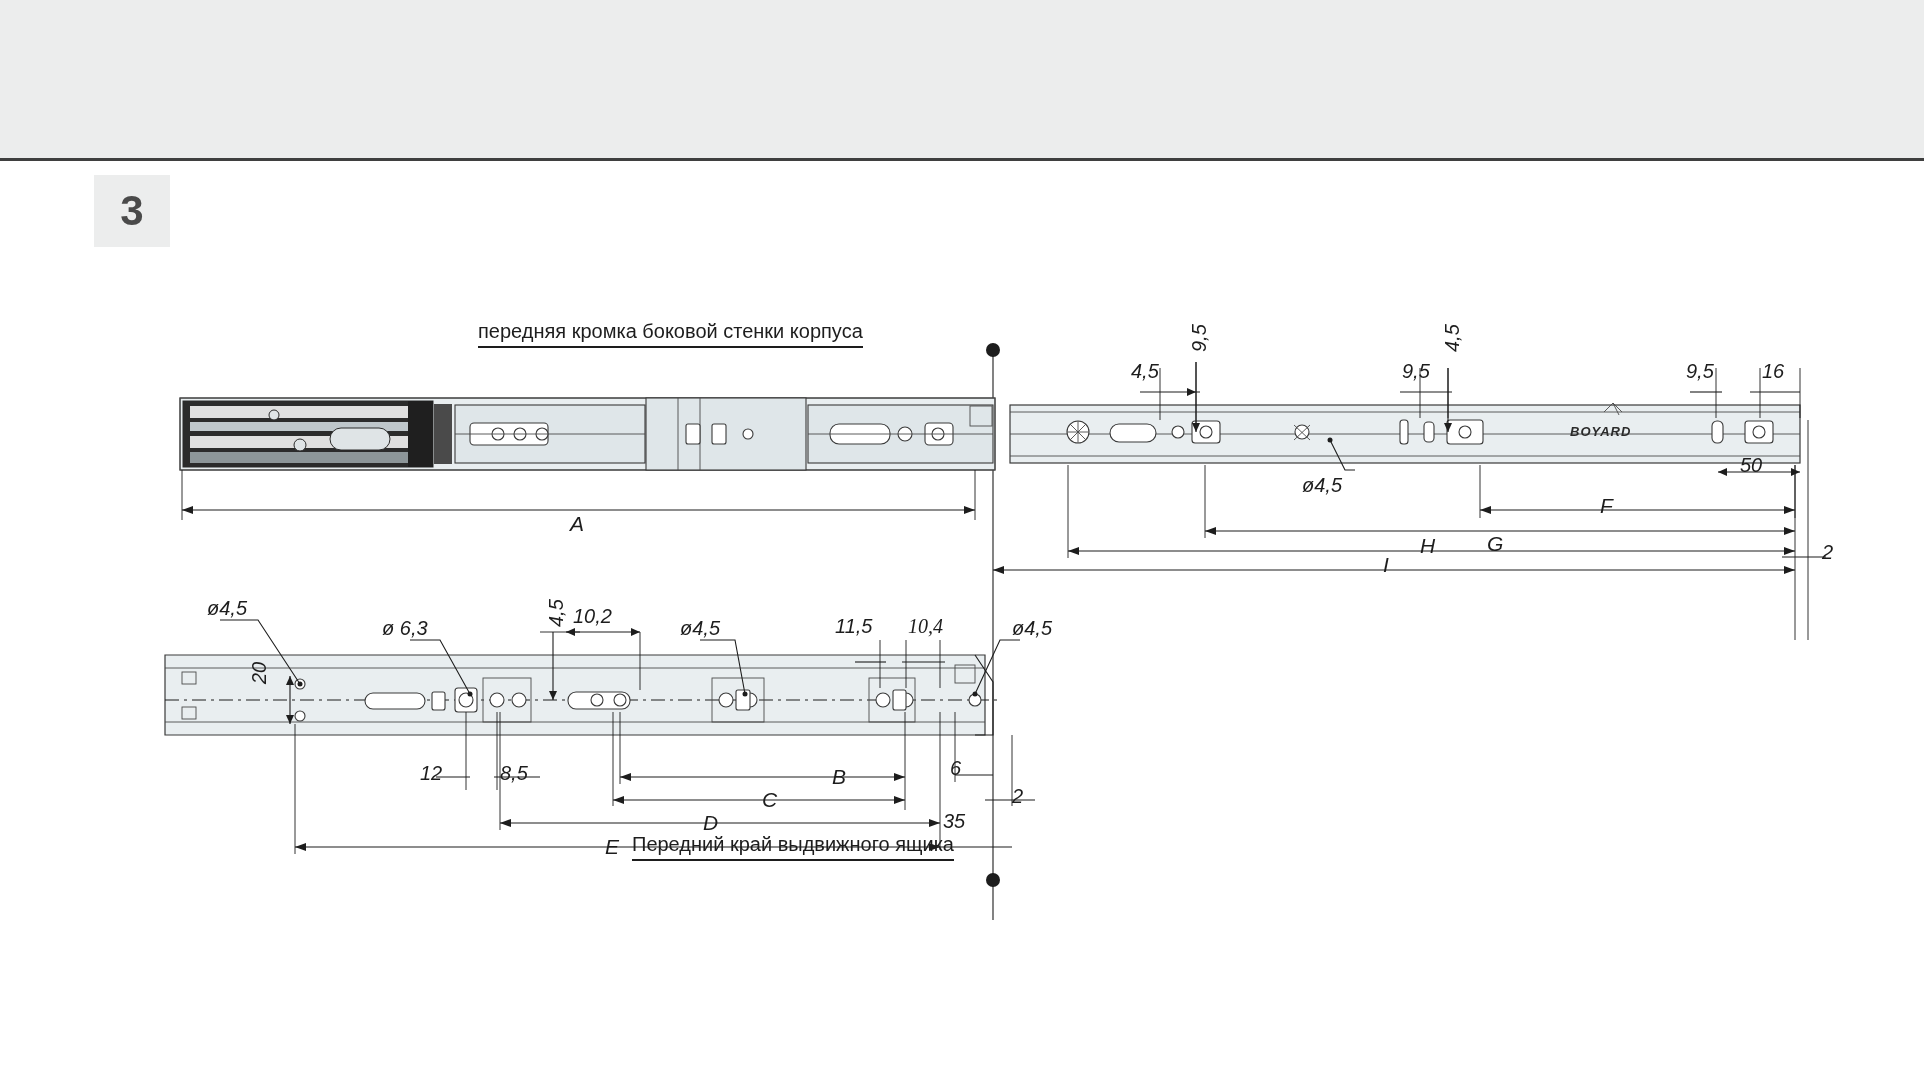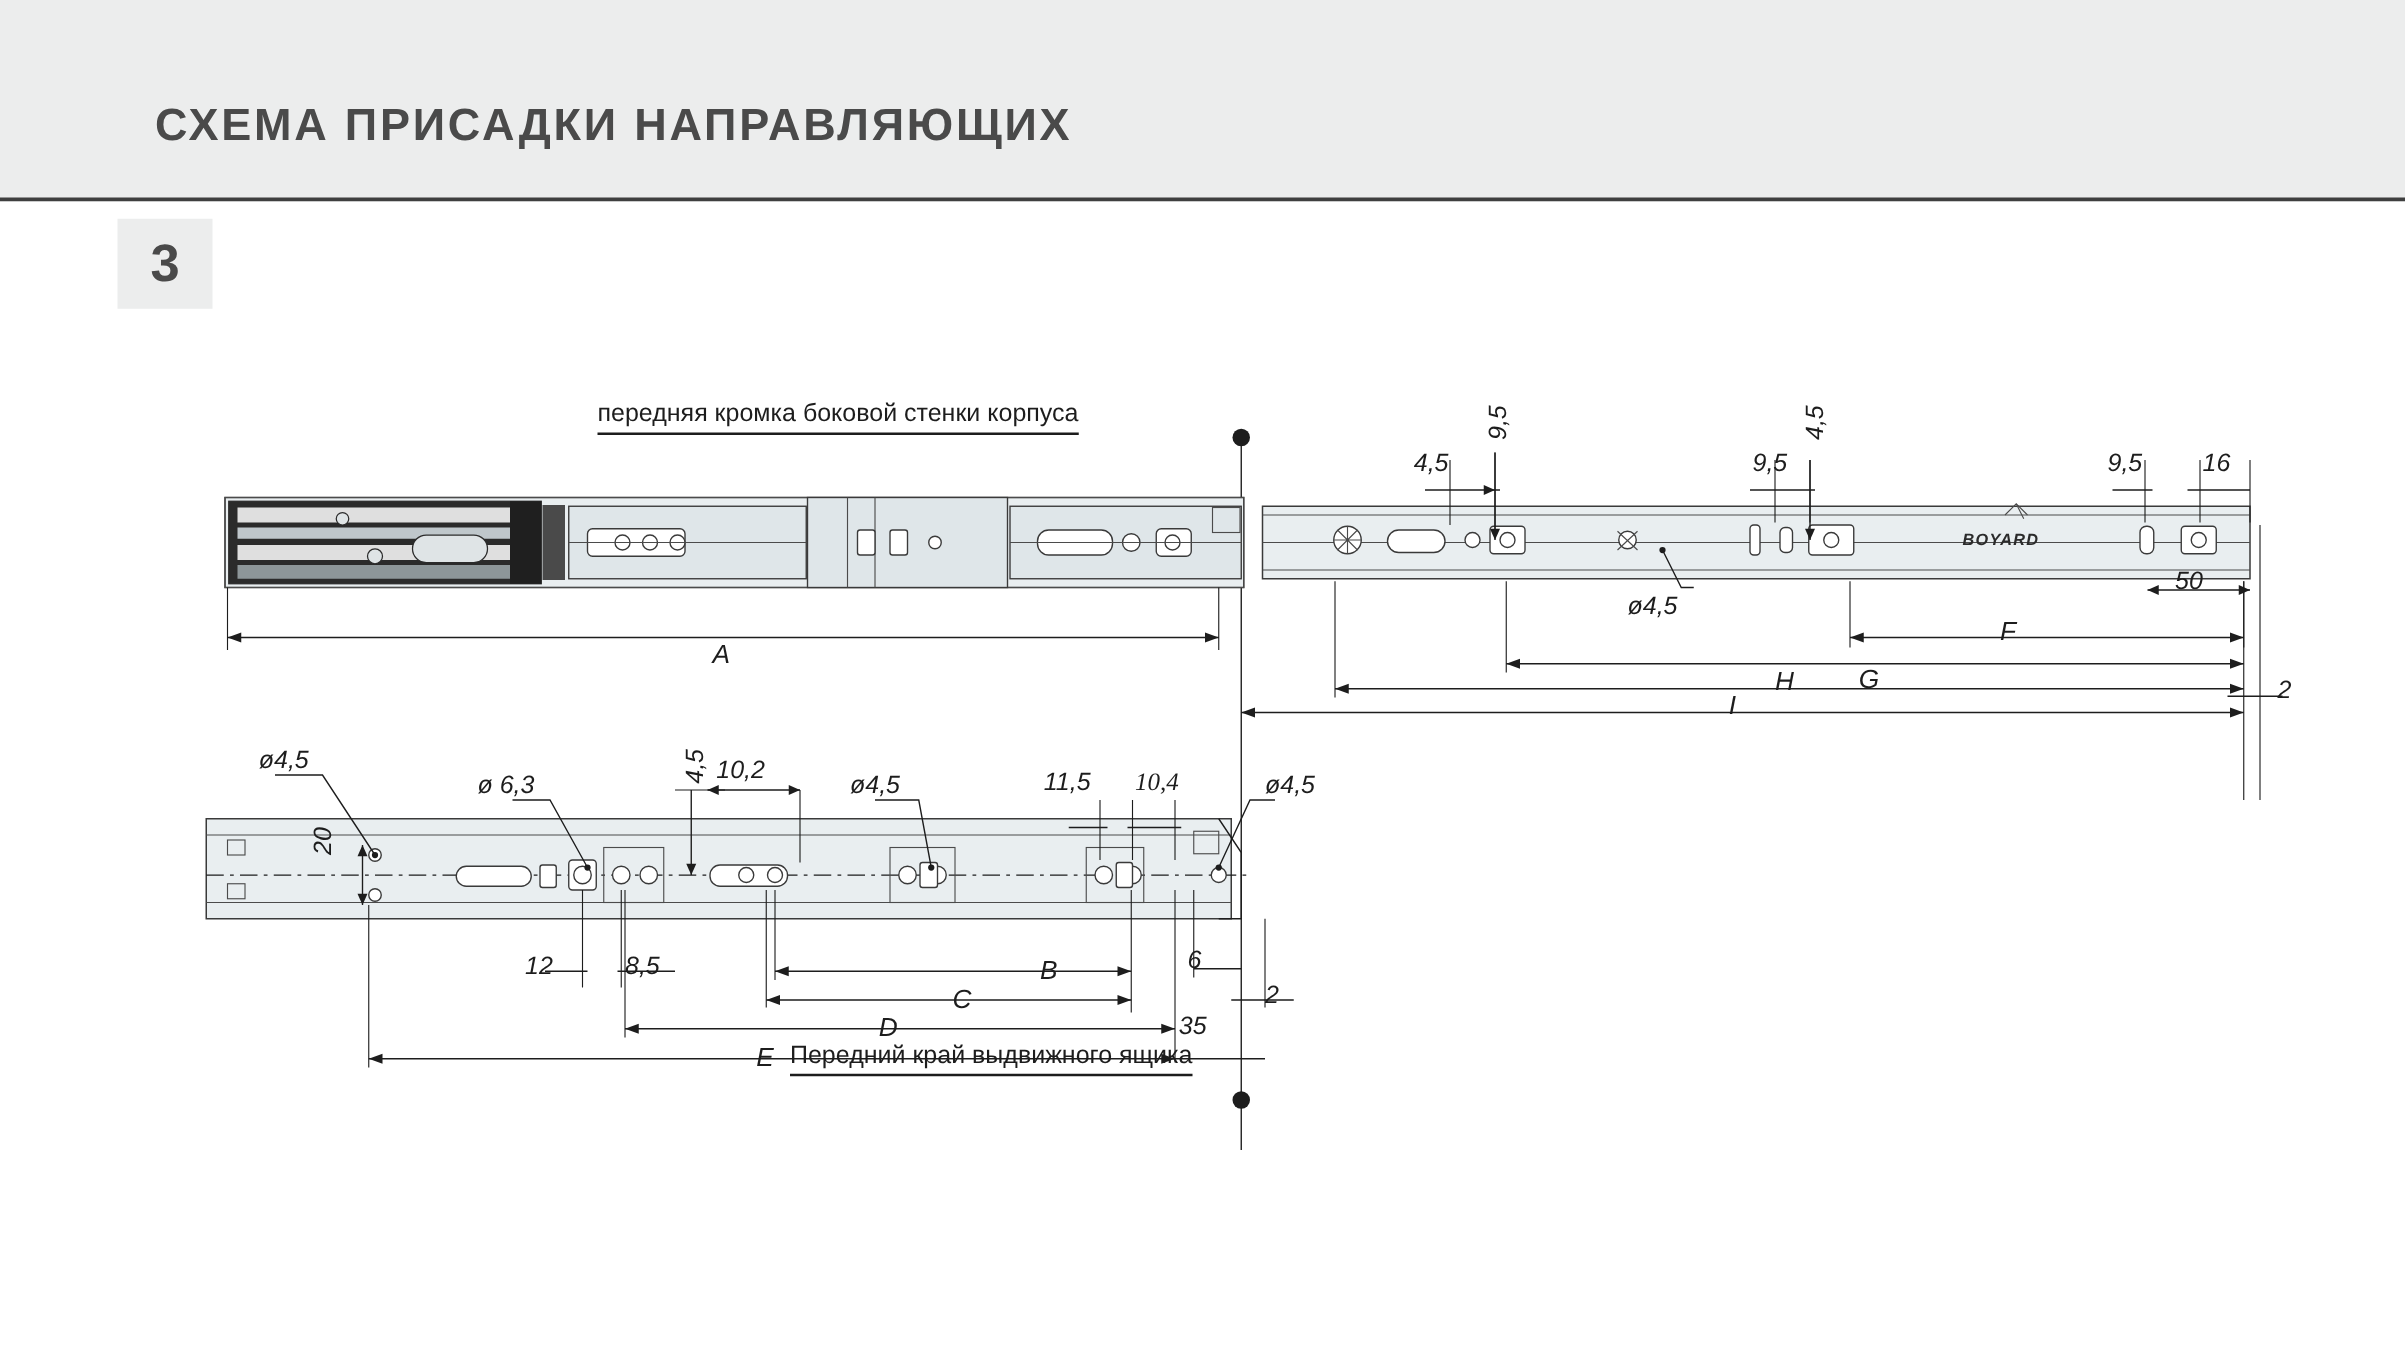--- a/index.html
+++ b/index.html
@@ -106,21 +106,20 @@
     letter-spacing: 1px;
     color: #2b2b2b;
   }
 </style>
 </head>
 <body>
 
 <div id="page">
 
   <div class="header-band"></div>
-  <div class="header-title">СХЕМА ПРИСАДКИ НАПРАВЛЯЮЩИХ</div>
 
   <div class="step-box">
     <div class="step-num">3</div>
   </div>
 
   <svg class="draw" viewBox="0 0 1924 1082">
 
     <g>
       <line class="ln" x1="993" y1="350" x2="993" y2="920"></line>
       <circle class="dot" cx="993" cy="350" r="7"></circle>

